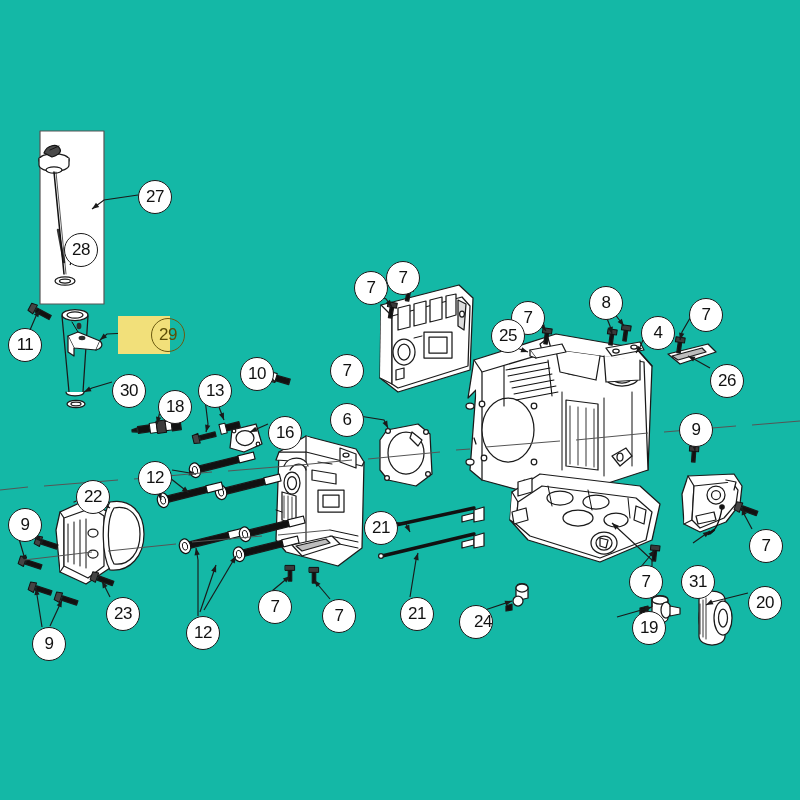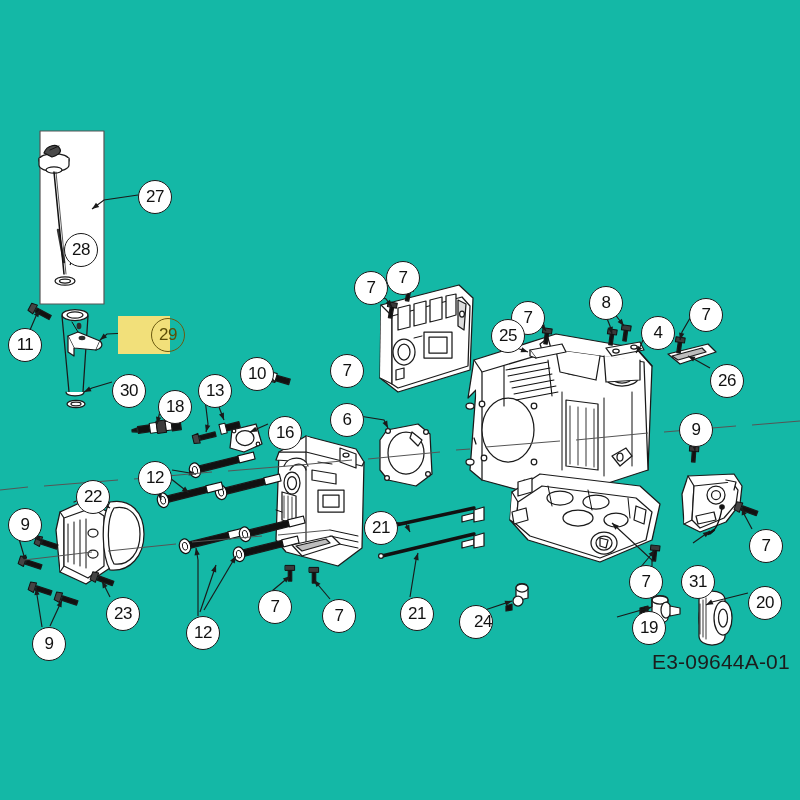--- a/index.html
+++ b/index.html
@@ -571,15 +571,14 @@
         <span>19</span>
       </div>
       <div class="callout" style="left: 748px; top: 586px;">
         <span>20</span>
       </div>
       <div class="callout" style="left: 629px; top: 565px;">
         <span>7</span>
       </div>
     </div>
 
-<div class="partno" style="left:652px;top:650px;">E3-09644A-01</div>
 
 </div>
 
 </body></html>

